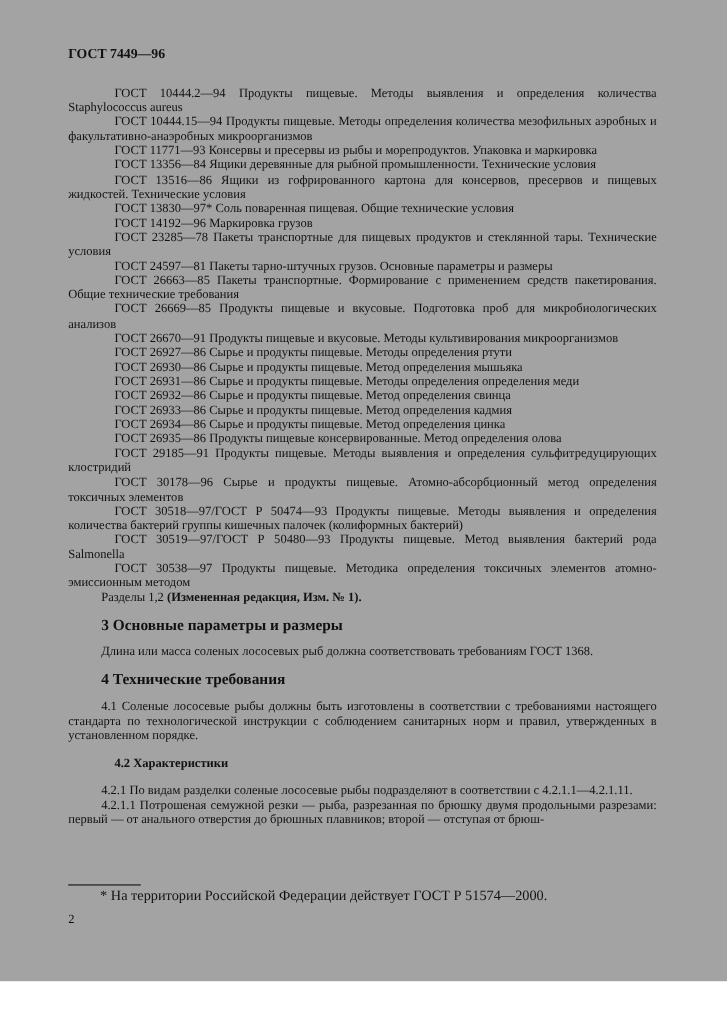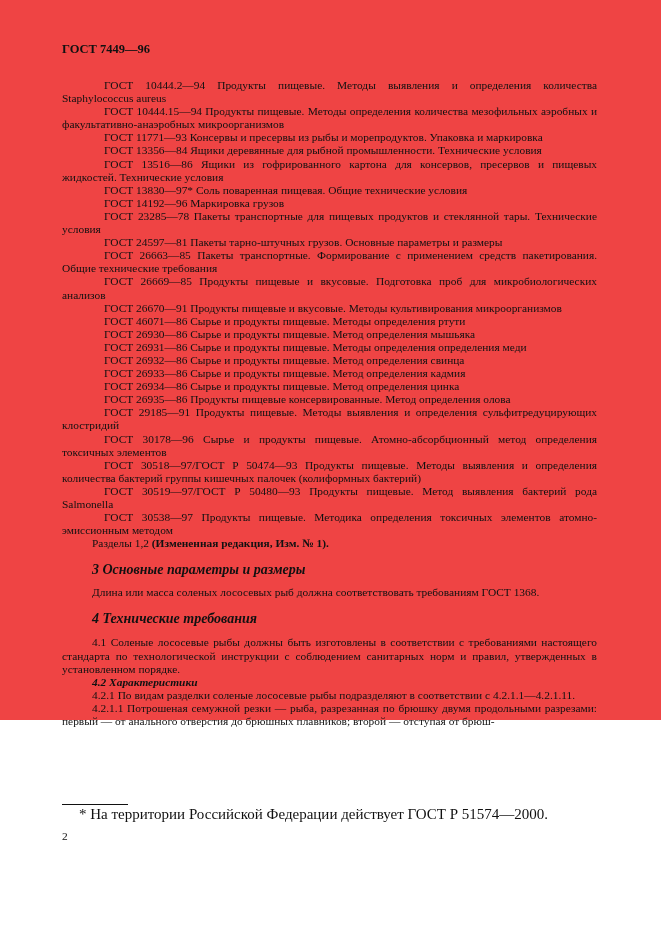--- a/index.html
+++ b/index.html
@@ -1,29 +1,29 @@
 <!DOCTYPE html>
 <html><head>
 <meta charset="utf-8">
 <style>
   html, body { margin: 0; padding: 0; background: #ffffff; }
   body { width: 661px; height: 936px; position: relative; overflow: hidden;
          font-family: "Liberation Serif", "DejaVu Serif", serif; color: #111; }
-  .page { position: absolute; left: 0; top: 0; width: 661px; height: 720px; background: #ef4444; }
+  .page { position: absolute; left: 0; top: 0; width: 661px; height: 892px; background: #a3a3a3; }
   .running-head { position: absolute; left: 62px; top: 42px; font-weight: bold; font-size: 12.5px; letter-spacing: 0; }
   .body { position: absolute; left: 62px; top: 79px; width: 535px; font-size: 11.4px; line-height: 13.1px; }
   .p { text-align: justify; text-indent: 30px; margin: 0; }
   .ref-code { white-space: pre; margin-left: 12px; }
   .bold { font-weight: bold; }
-  .h2 { font-weight: bold; font-size: 14px; margin: 12px 0 0 0; padding-left: 30px; line-height: 16px; font-style: italic; }
+  .h2 { font-weight: bold; font-size: 14px; margin: 12px 0 0 0; padding-left: 30px; line-height: 16px; }
   .lead { margin: 8px 0 0 0; text-indent: 30px; }
   .sec4-first { margin-top: 9px; }
-  .subhead { font-weight: bold; text-indent: 30px; margin: 0; font-style: italic; }
+  .subhead { font-weight: bold; text-indent: 30px; margin: 12px; }
   .footnote-rule { position: absolute; left: 62px; top: 804px; width: 66px; height: 0; border-top: 1.5px solid #111; }
-  .footnote { position: absolute; left: 79px; top: 808px; font-size: 15px; line-height: 12px; text-align: center; }
+  .footnote { position: absolute; left: 91px; top: 808px; font-size: 13px; line-height: 12px; text-align: center; }
   .page-number { position: absolute; left: 62px; top: 830px; font-size: 11.4px; }
 </style>
 </head>
 <body>
 
 <div class="page">
   <div class="running-head">ГОСТ 7449—96</div>
 
   <div class="body">
     <div>
@@ -32,21 +32,21 @@
       <p class="p"><span class="ref-code">ГОСТ 11771—93</span>  <span>Консервы и пресервы из рыбы и морепродуктов. Упаковка и маркировка</span></p>
       <p class="p"><span class="ref-code">ГОСТ 13356—84</span>  <span>Ящики деревянные для рыбной промышленности. Технические условия</span></p>
       <p class="p"><span class="ref-code">ГОСТ 13516—86</span> <span>Ящики из гофрированного картона для консервов, пресервов и пищевых жидкостей. Технические условия</span></p>
       <p class="p"><span class="ref-code">ГОСТ 13830—97*</span>  <span>Соль поваренная пищевая. Общие технические условия</span></p>
       <p class="p"><span class="ref-code">ГОСТ 14192—96</span>  <span>Маркировка грузов</span></p>
       <p class="p"><span class="ref-code">ГОСТ 23285—78</span>  <span>Пакеты транспортные для пищевых продуктов и стеклянной тары. Технические условия</span></p>
       <p class="p"><span class="ref-code">ГОСТ 24597—81</span>  <span>Пакеты тарно-штучных грузов. Основные параметры и размеры</span></p>
       <p class="p"><span class="ref-code">ГОСТ 26663—85</span>  <span>Пакеты транспортные. Формирование с применением средств пакетирования. Общие технические требования</span></p>
       <p class="p"><span class="ref-code">ГОСТ 26669—85</span>  <span>Продукты пищевые и вкусовые. Подготовка проб для микробиологических анализов</span></p>
       <p class="p"><span class="ref-code">ГОСТ 26670—91</span>  <span>Продукты пищевые и вкусовые. Методы культивирования микроорганизмов</span></p>
-      <p class="p"><span class="ref-code">ГОСТ 46071—86</span>  <span>Сырье и продукты пищевые. Методы определения ртути</span></p>
+      <p class="p"><span class="ref-code">ГОСТ 26927—86</span>  <span>Сырье и продукты пищевые. Методы определения ртути</span></p>
       <p class="p"><span class="ref-code">ГОСТ 26930—86</span>   <span>Сырье и продукты пищевые. Метод определения мышьяка</span></p>
       <p class="p"><span class="ref-code">ГОСТ 26931—86</span>   <span>Сырье и продукты пищевые. Методы определения определения меди</span></p>
       <p class="p"><span class="ref-code">ГОСТ 26932—86</span>   <span>Сырье и продукты пищевые. Метод определения свинца</span></p>
       <p class="p"><span class="ref-code">ГОСТ 26933—86</span>   <span>Сырье и продукты пищевые. Метод определения кадмия</span></p>
       <p class="p"><span class="ref-code">ГОСТ 26934—86</span>  <span>Сырье и продукты пищевые. Метод определения цинка</span></p>
       <p class="p"><span class="ref-code">ГОСТ 26935—86</span>  <span>Продукты пищевые консервированные. Метод определения олова</span></p>
       <p class="p"><span class="ref-code">ГОСТ 29185—91</span>  <span>Продукты пищевые. Методы выявления и определения сульфитредуцирующих клостридий</span></p>
       <p class="p"><span class="ref-code">ГОСТ 30178—96</span> <span>Сырье и продукты пищевые. Атомно-абсорбционный метод определения токсичных элементов</span></p>
       <p class="p"><span class="ref-code">ГОСТ 30518—97/ГОСТ Р 50474—93</span> <span>Продукты пищевые. Методы выявления и определения количества бактерий группы кишечных палочек (колиформных бактерий)</span></p>
       <p class="p"><span class="ref-code">ГОСТ 30519—97/ГОСТ Р 50480—93</span>  <span>Продукты пищевые. Метод выявления бактерий рода Salmonella</span></p>

